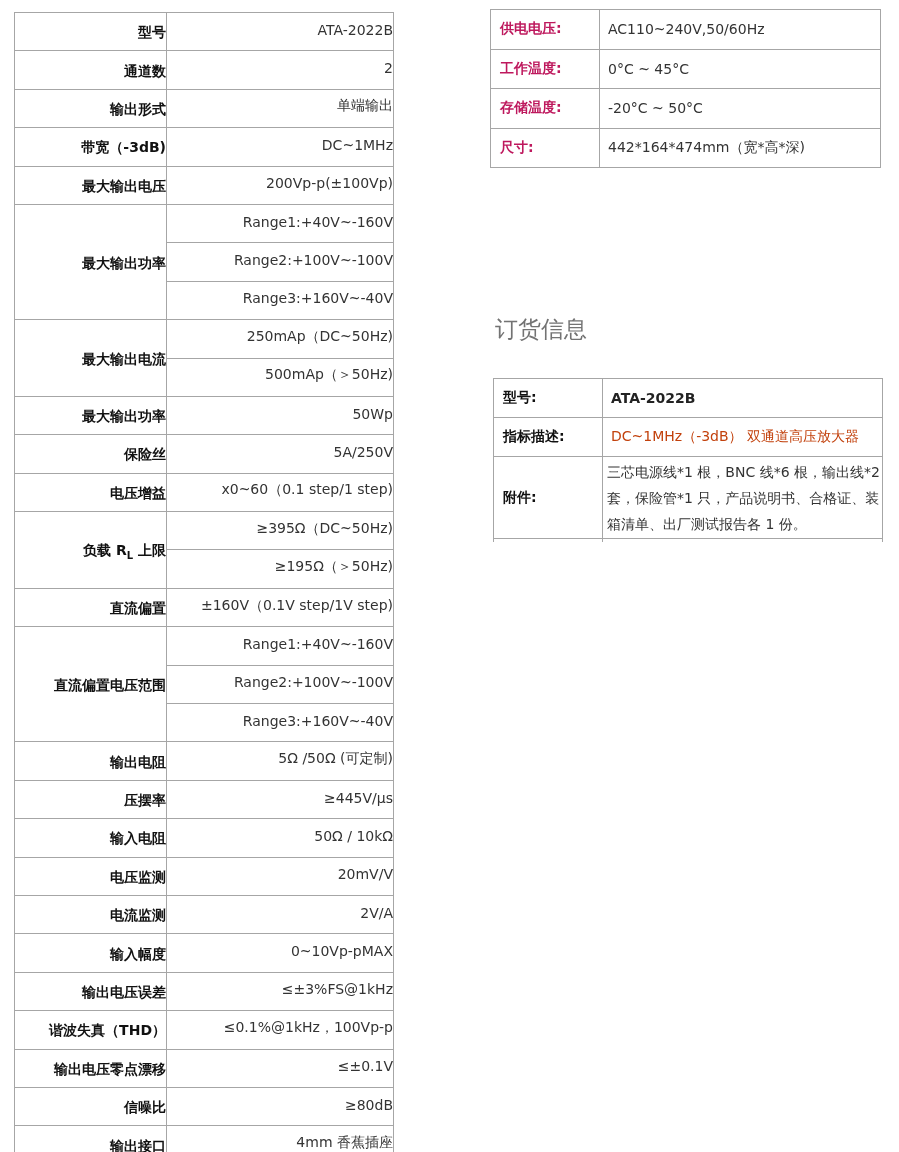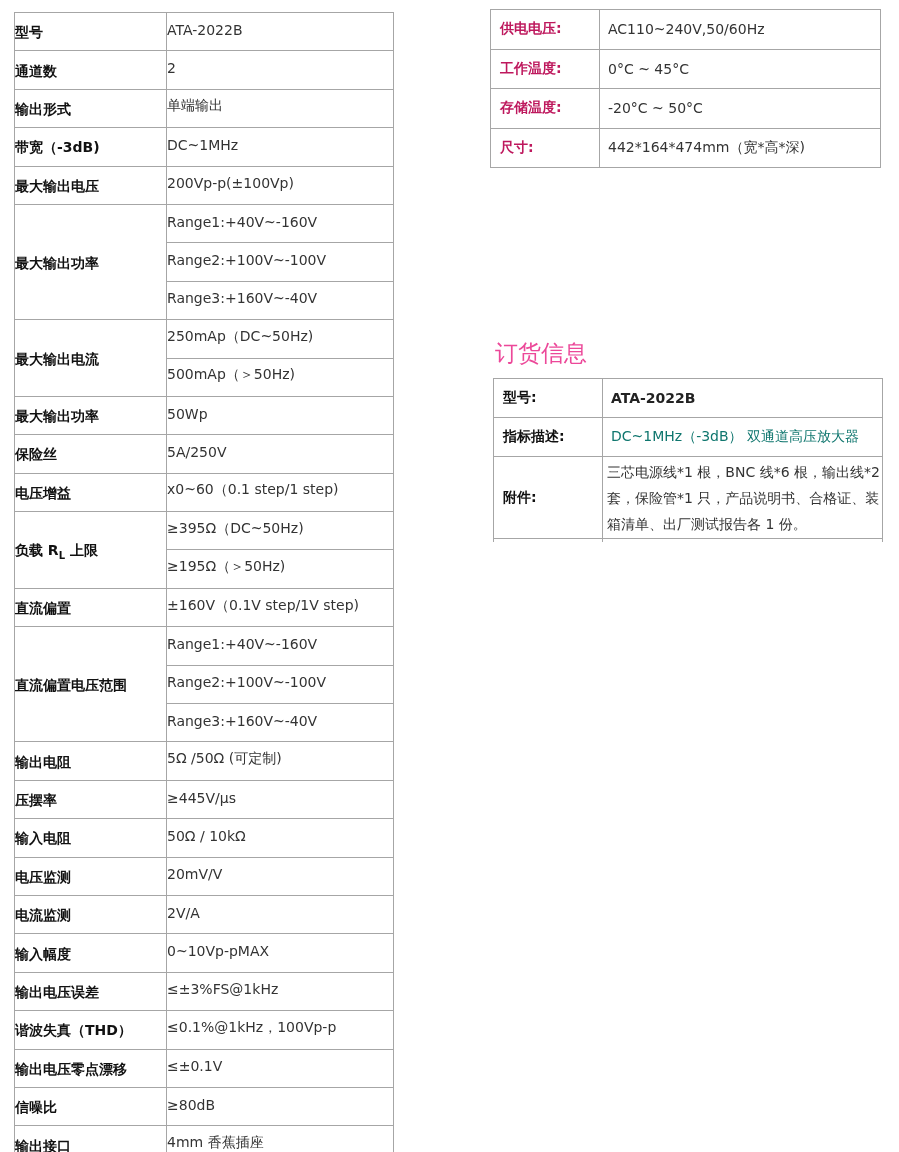--- a/index.html
+++ b/index.html
@@ -10,51 +10,51 @@
     }
     table { border-collapse: collapse; table-layout: fixed; }
     td { border: 1px solid #a6a6a6; padding: 0; }
 
     
     #spec-table {
       position: absolute; left: 14px; top: 12px; width: 379px;
     }
     #spec-table col.c1 { width: 152px; }
     #spec-table col.c2 { width: 227px; }
-    #spec-table td { height: 33.4px; text-align: left; font-size: 14px; }
+    #spec-table td { height: 33.4px; text-align: right; font-size: 14px; }
     #spec-table td.label { font-weight: bold; font-size: 14px; color: #111; padding-top: 3px; }
     #spec-table td.val { color: #333; padding-bottom: 4px; }
 
     
     #env-table {
       position: absolute; left: 490px; top: 9px; width: 390px;
     }
     #env-table col.c1 { width: 109px; }
     #env-table col.c2 { width: 281px; }
     #env-table td { height: 38.5px; font-size: 14px; }
     #env-table td.label { font-weight: bold; padding-left: 9px; color: #be185d; }
     #env-table td.val { padding-left: 8px; color: #333; }
 
     #order-title {
-      position: absolute; left: 495px; top: 338px;
-      font-size: 23px; color: #ec4899; font-weight: normal;
+      position: absolute; left: 495px; top: 314px;
+      font-size: 23px; color: #737373; font-weight: normal;
       font-family: "DejaVu Sans", sans-serif;
     }
 
     #order-wrap {
       position: absolute; left: 493px; top: 378px; width: 390px; height: 164px; overflow: hidden;
     }
     #order-table { width: 389px; }
     #order-table col.c1 { width: 109px; }
     #order-table col.c2 { width: 280px; }
     #order-table td { font-size: 14px; }
     #order-table tr.r1 td, #order-table tr.r2 td { height: 38px; }
     #order-table tr.r3 td { height: 81px; }
     #order-table td.label { font-weight: bold; padding-left: 9px; color: #111; }
-    #order-table td.val { padding-left: 8px; color: #0f766e; }
+    #order-table td.val { padding-left: 8px; color: #c2410c; }
     #order-table td.val-bold { padding-left: 8px; font-weight: bold; color: #222; }
     #order-table td.val-multi { padding-left: 4px; padding-right: 2px; line-height: 26px; color: #333; font-size: 14px; }
     #order-table tr.stub td { height: 10px; }
 
     .sub { font-size: 10px; vertical-align: sub; }
   </style>
 </head>
 <body>
 
 <table id="spec-table">

